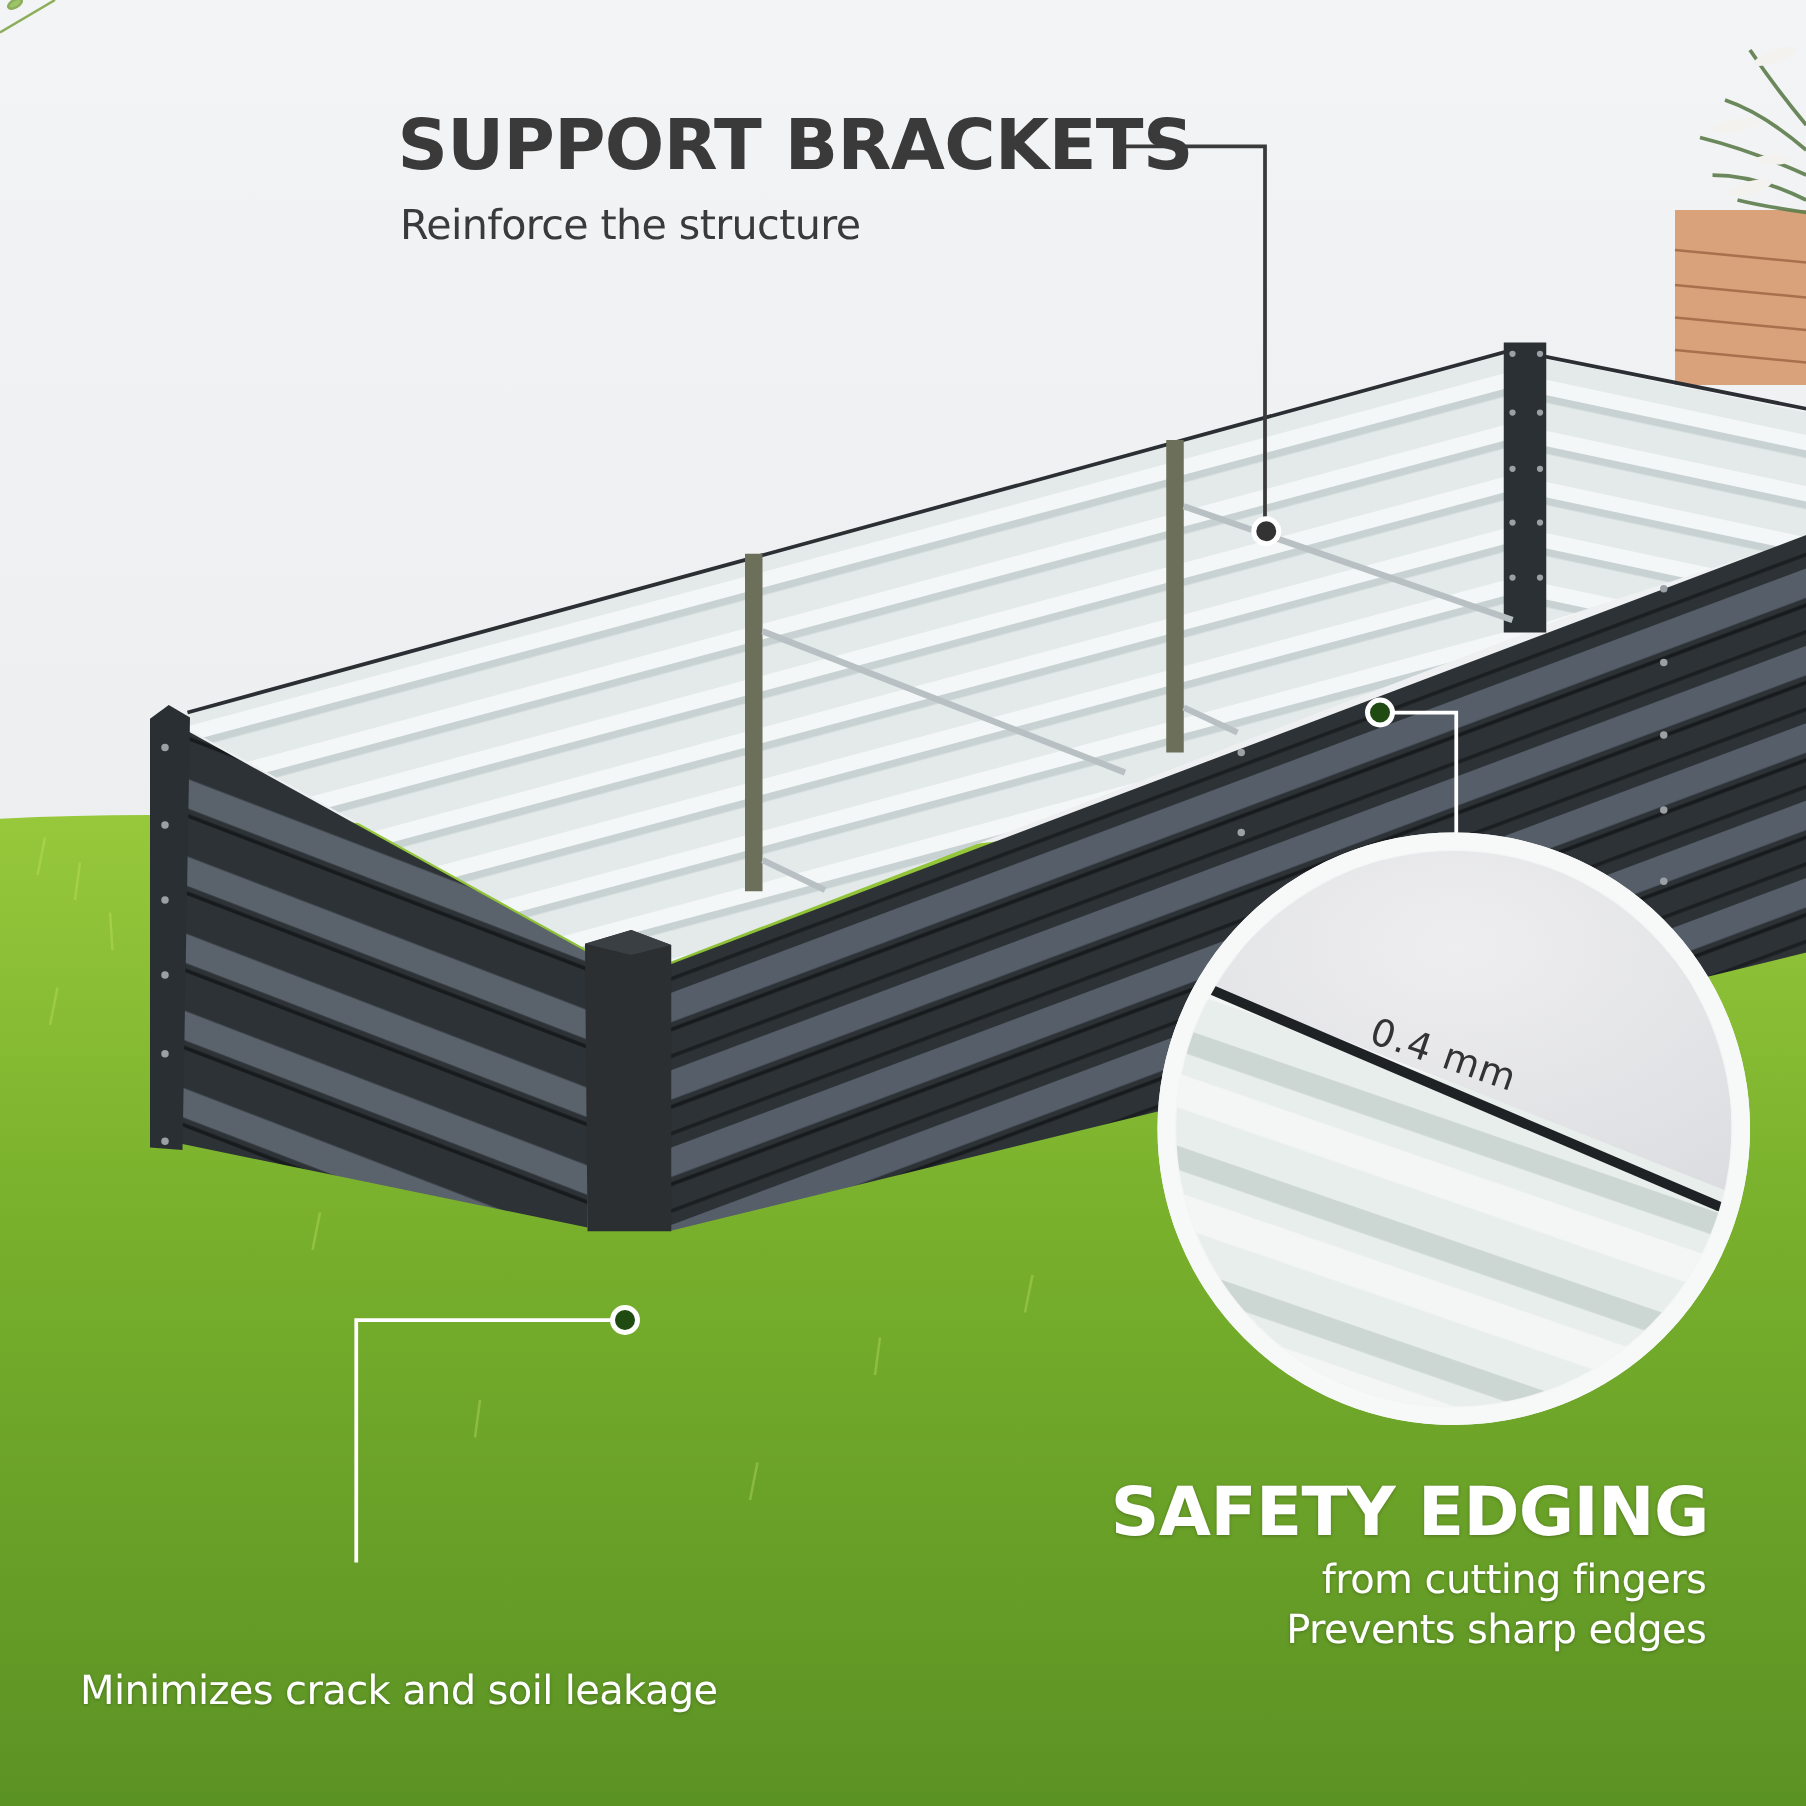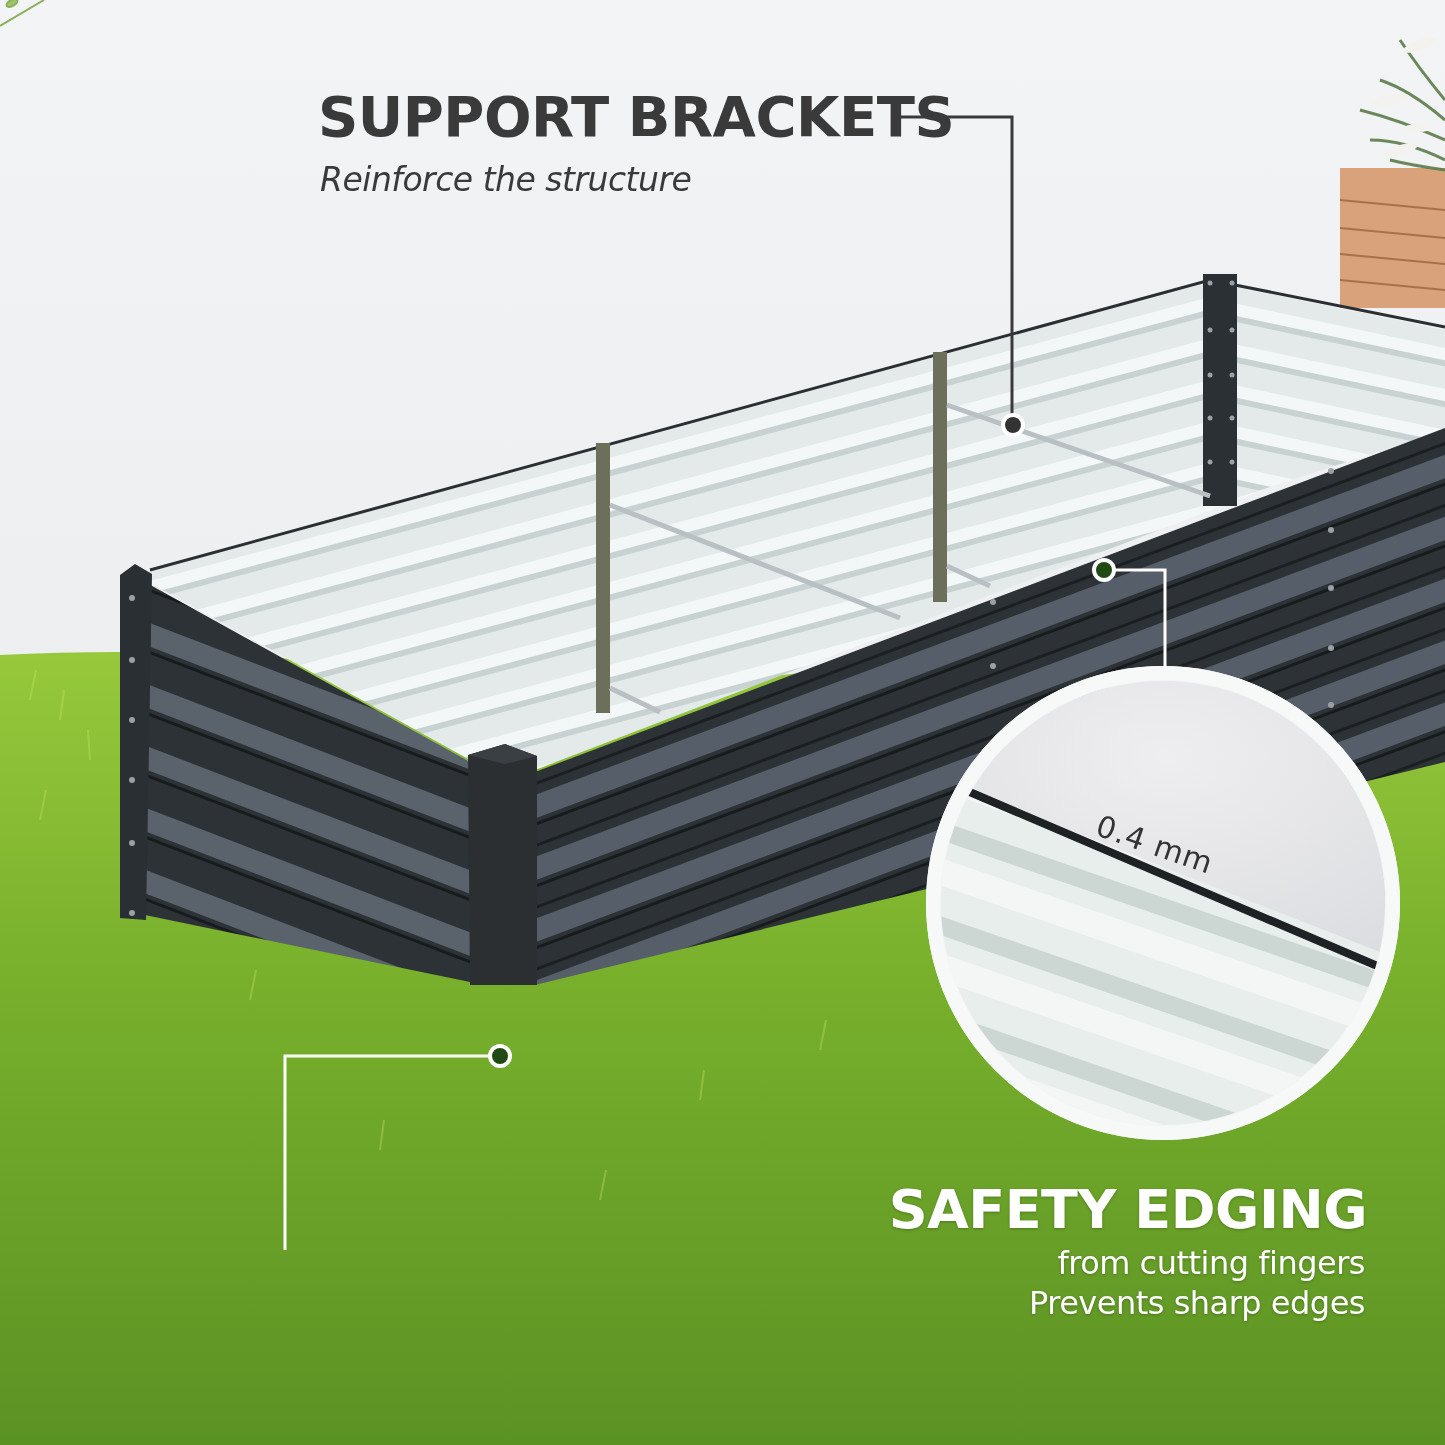--- a/index.html
+++ b/index.html
@@ -7,21 +7,21 @@
   #stage { position: relative; width: 1445px; height: 1445px; overflow: hidden;
            font-family: "DejaVu Sans", "Liberation Sans", sans-serif; }
   #scene { position: absolute; left: 0; top: 0; width: 1445px; height: 1445px; }
 
   .label { position: absolute; margin: 0; white-space: nowrap; letter-spacing: -0.5px; }
   .title { font-weight: bold; }
   .dark-text { color: #3a3a3a; text-align: center; }
   .light-text { color: #ffffff; text-shadow: 0 1px 3px rgba(0,0,0,0.25); }
 
   #support-title { left: 318px; top: 84px; font-size: 56px; line-height: 66px; }
-  #support-sub   { left: 320px; top: 160px; font-size: 33px; line-height: 40px; font-style: italic; }
+  #support-sub   { left: 320px; top: 160px; font-size: 33px; line-height: 40px; }
 
   #corner-title  { left: 62px; top: 1262px; font-size: 50px; line-height: 60px; }
   #corner-sub    { left: 64px; top: 1332px; font-size: 32px; line-height: 40px; }
 
   #safety-title  { right: 78px; top: 1178px; font-size: 54px; line-height: 64px; text-align: center; }
   #safety-sub    { right: 80px; top: 1243px; font-size: 32px; line-height: 40px; text-align: right; white-space: normal; width: 420px; }
   #safety-sub span { display: block; }
 
   .dot { position: absolute; width: 16px; height: 16px; border-radius: 50%;
          border: 4px solid #ffffff; box-sizing: content-box; }
@@ -197,20 +197,21 @@
         <polygon points="930,670 1400,670 1400,960 968,790 930,770" fill="url(#magTop)"></polygon>
         <line x1="965" y1="790" x2="1375" y2="965" stroke="#1e2225" stroke-width="8" stroke-linecap="round"></line>
       </g>
       <circle cx="1163" cy="903" r="230" fill="none" stroke="#f7f8f8" stroke-width="14"></circle>
     </g>
   </svg>
 
   <div id="support-title" class="label title dark-text">SUPPORT BRACKETS</div>
   <div id="support-sub" class="label dark-text">Reinforce the structure</div>
 
+  <div id="corner-sub" class="label light-text">Minimizes crack and soil leakage</div>
 
   <div id="safety-title" class="label title light-text">SAFETY EDGING</div>
   <div id="safety-sub" class="label light-text">
     <span>from cutting fingers</span>
     <span>Prevents sharp edges</span>
   </div>
 
   <div id="thickness-label">0.4 mm</div>
 
   <div id="dot-support" class="dot"></div>

